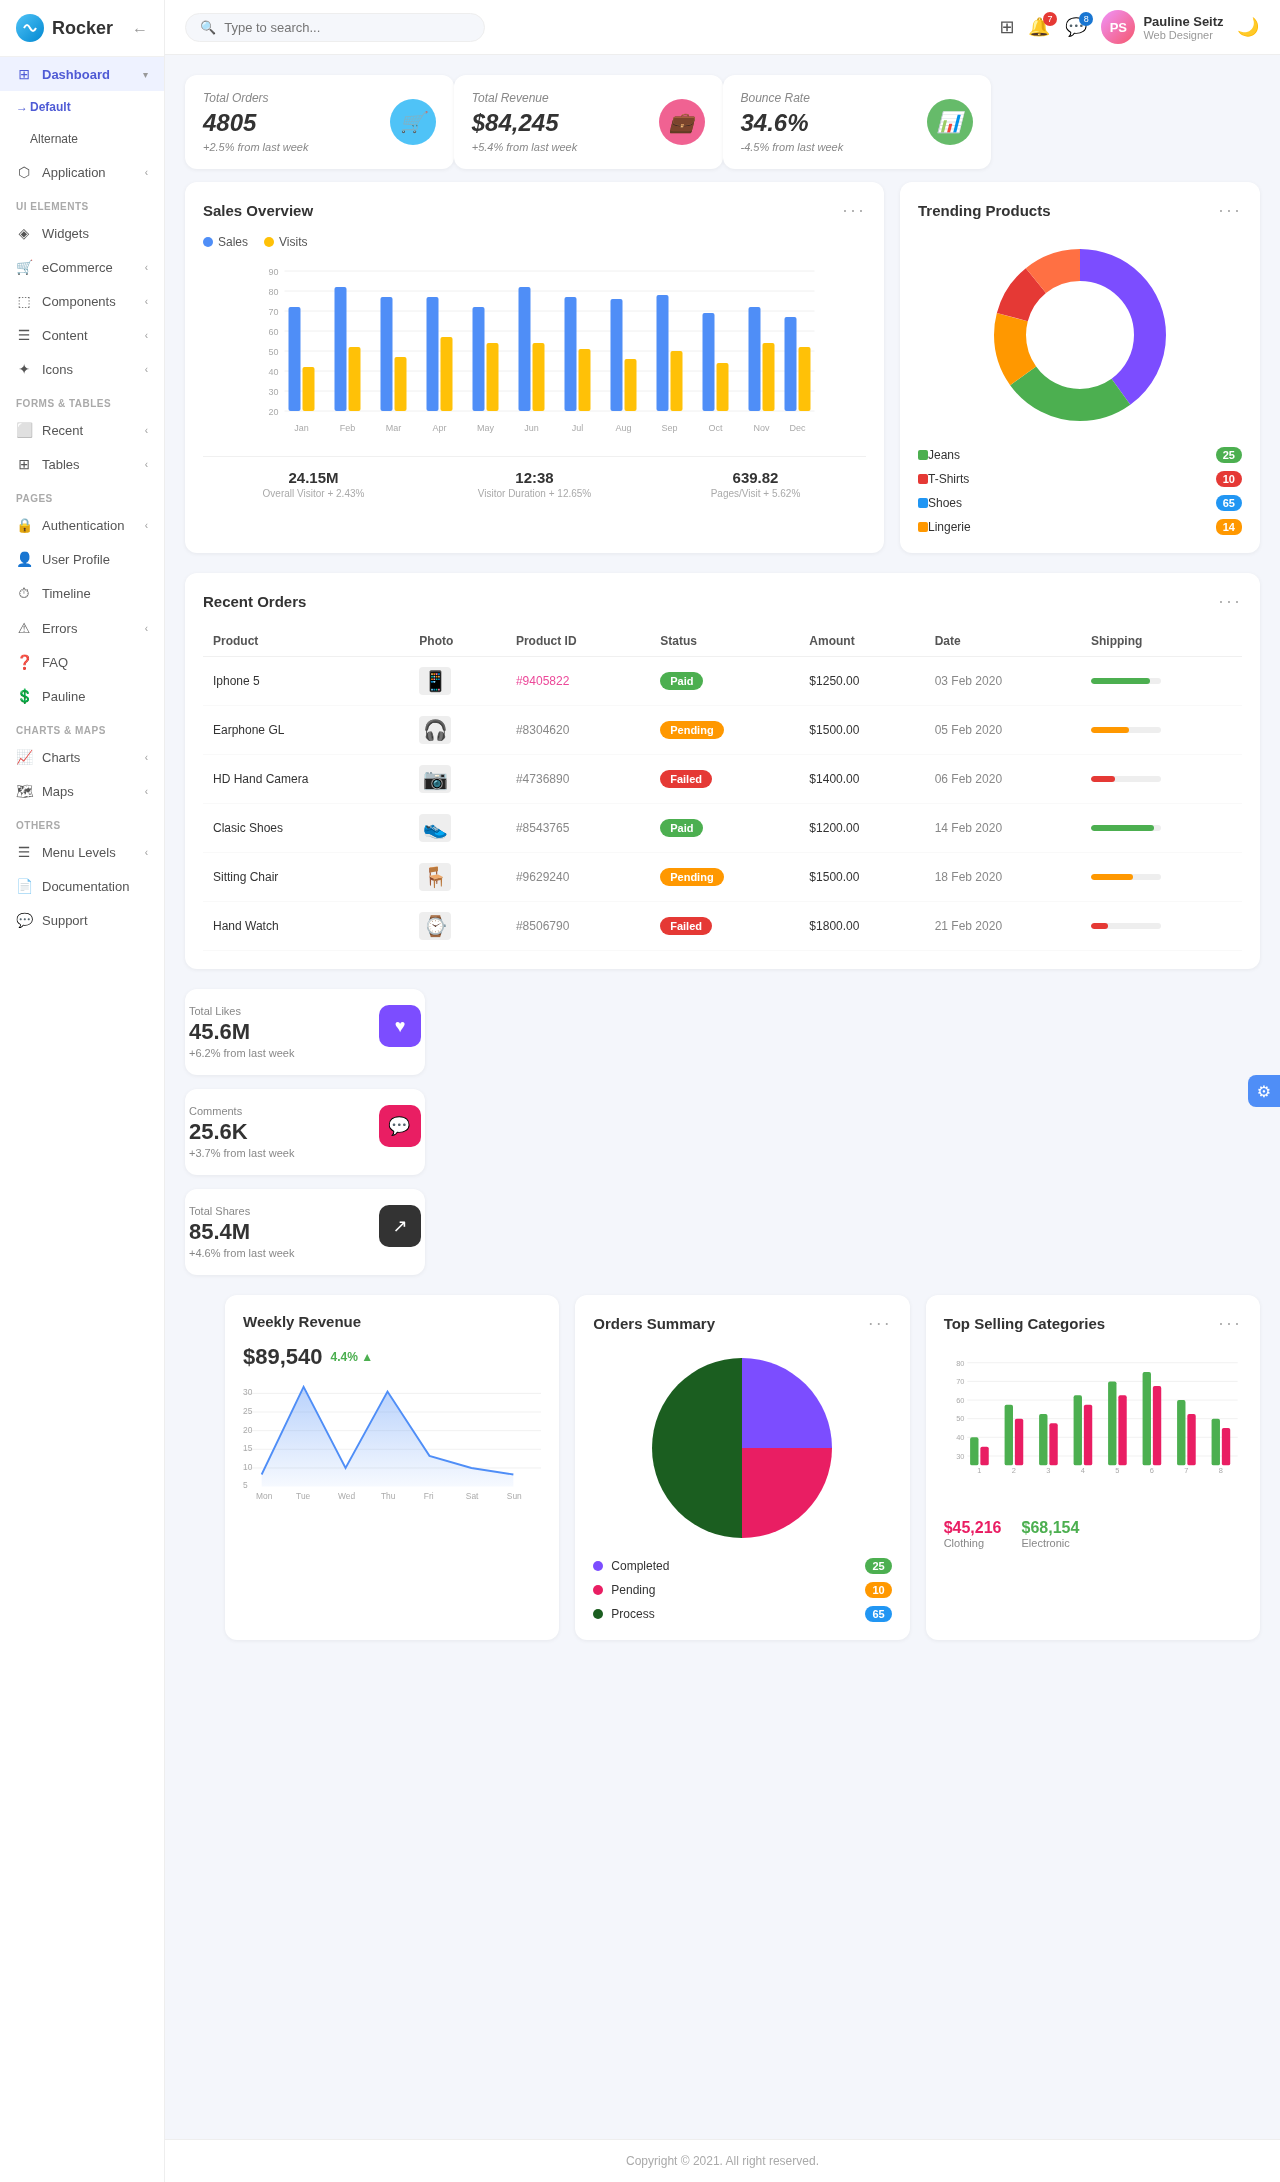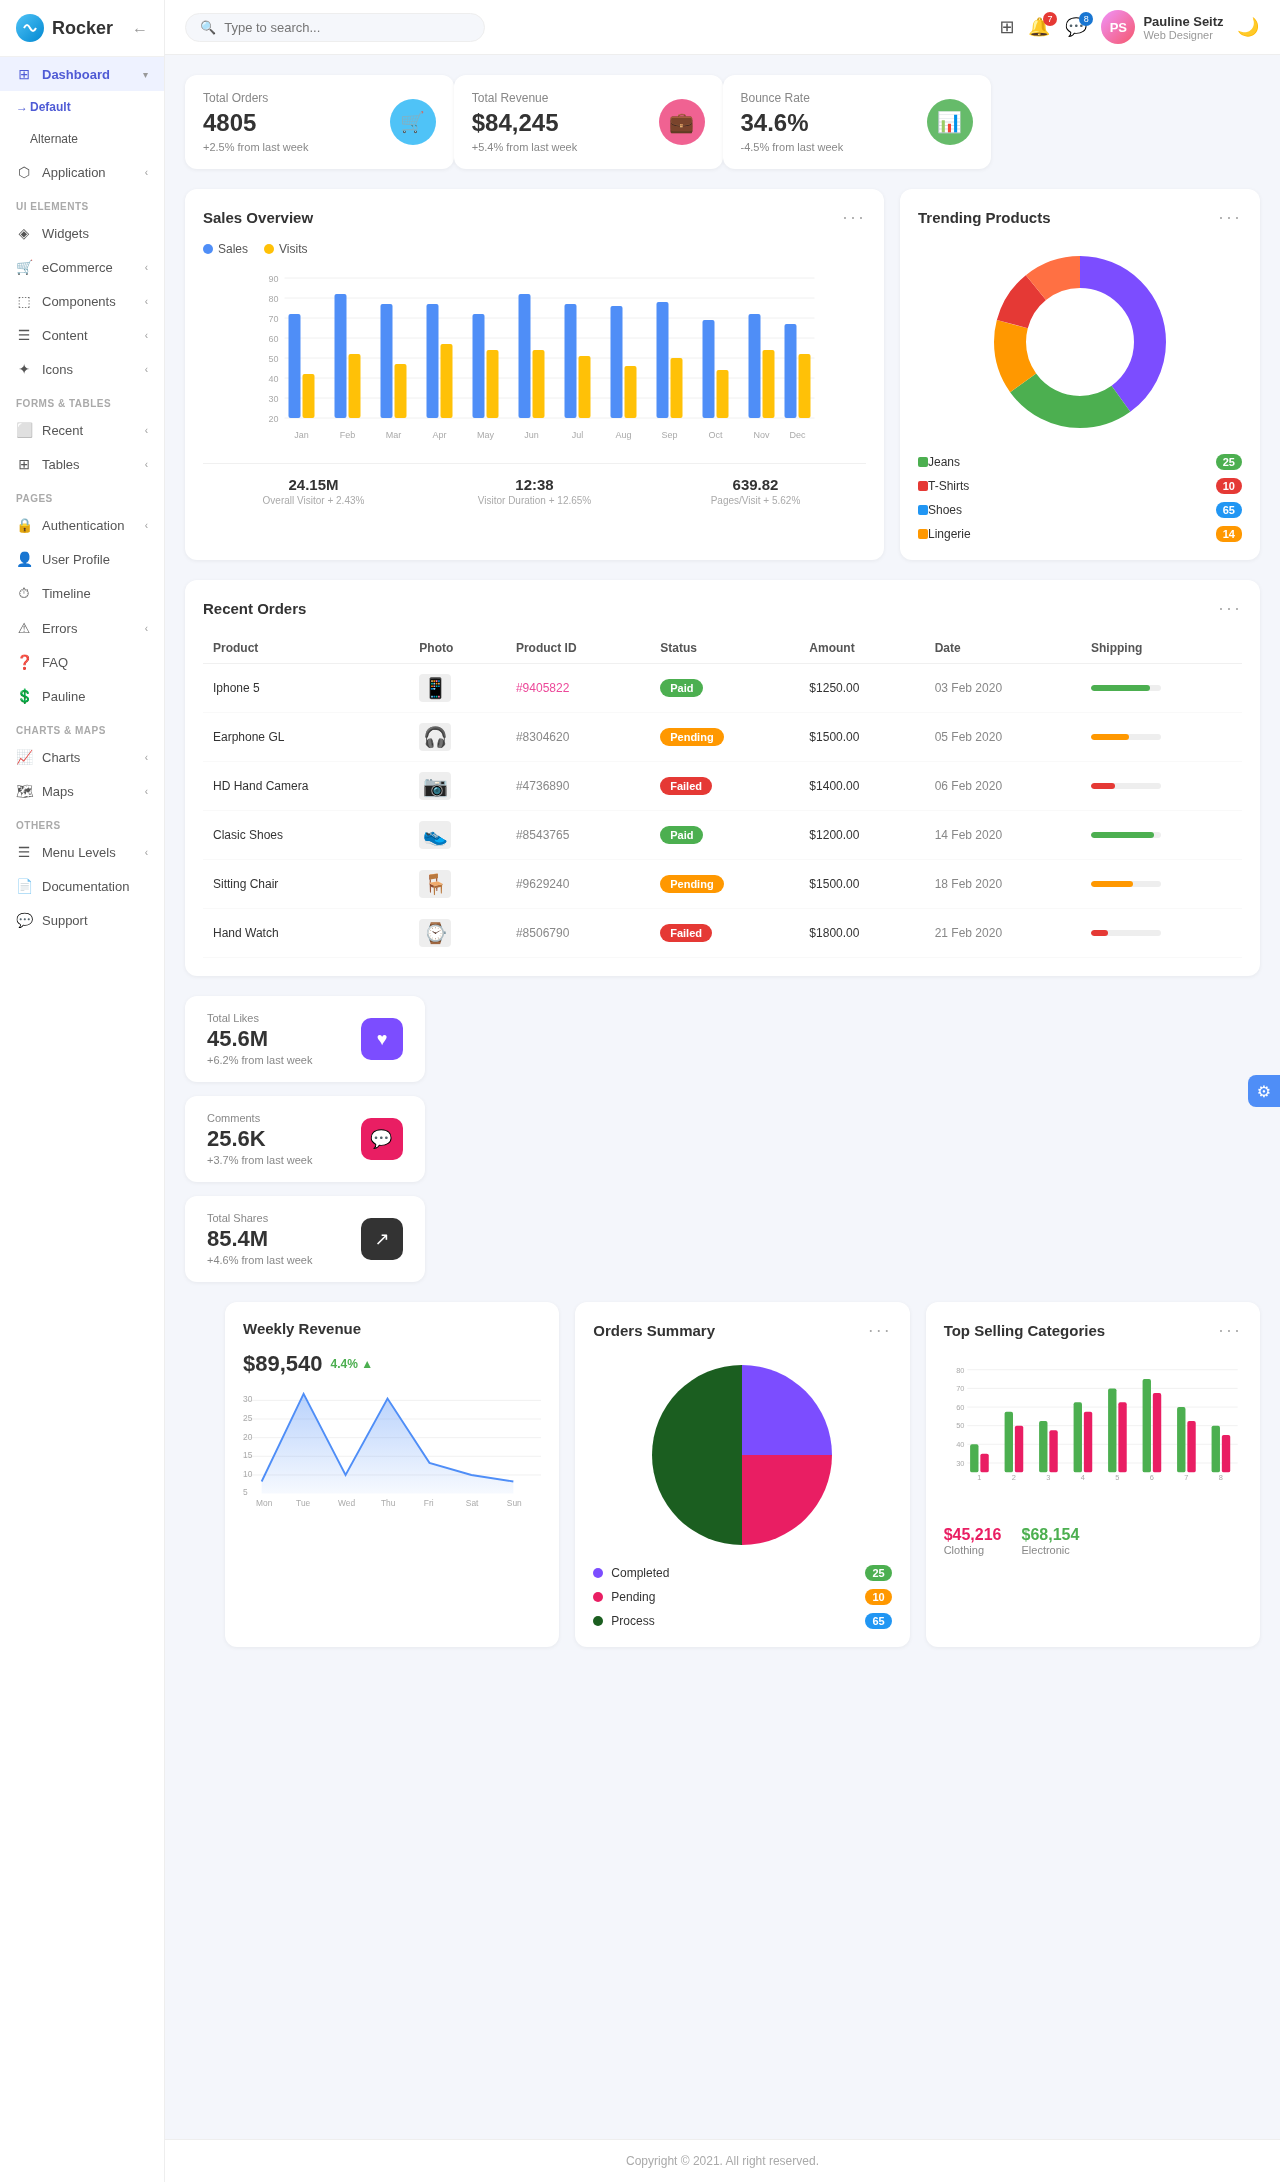--- a/index.html
+++ b/index.html
@@ -41,21 +41,21 @@
     .user-info { display: flex; align-items: center; gap: 8px; cursor: pointer; }
     .avatar { width: 34px; height: 34px; border-radius: 50%; background: linear-gradient(135deg, #f093fb, #f5576c); display: flex; align-items: center; justify-content: center; color: white; font-weight: bold; font-size: 13px; overflow: hidden; }
     .user-name { font-weight: 600; font-size: 13px; }
     .user-role { font-size: 11px; color: #999; }
     .dark-toggle { font-size: 18px; cursor: pointer; color: #333; }
     
     
     .content { flex: 1; overflow-y: auto; padding: 20px; }
     
     
-    .stats-row { display: grid; grid-template-columns: repeat(4, 1fr); gap: 0; margin-bottom: 20px; }
+    .stats-row { display: grid; grid-template-columns: repeat(4, 1fr); gap: 0; margin-bottom: 13px; font-style: italic; }
     .stat-card { background: #fff; border-radius: 12px; padding: 16px 18px; display: flex; align-items: center; justify-content: space-between; box-shadow: 0 1px 4px rgba(0,0,0,0.06); }
     .stat-info .stat-label { font-size: 12px; color: #888; margin-bottom: 4px; }
     .stat-info .stat-value { font-size: 24px; font-weight: 700; margin-bottom: 4px; }
     .stat-info .stat-change { font-size: 11px; color: #888; }
     .stat-icon { width: 46px; height: 46px; border-radius: 50%; display: flex; align-items: center; justify-content: center; font-size: 20px; }
     .stat-icon.blue { background: #4fc3f7; }
     .stat-icon.pink { background: #f06292; }
     .stat-icon.green { background: #66bb6a; }
     .stat-icon.orange { background: #ffa726; }
     
@@ -93,21 +93,21 @@
     .status-badge { padding: 3px 10px; border-radius: 12px; font-size: 11px; font-weight: 600; color: white; display: inline-block; }
     .status-badge.paid { background: #4caf50; }
     .status-badge.pending { background: #ff9800; }
     .status-badge.failed { background: #e53935; }
     .product-thumb { width: 32px; height: 28px; object-fit: cover; border-radius: 4px; background: #eee; display: flex; align-items: center; justify-content: center; font-size: 14px; }
     .shipping-fill { height: 100%; border-radius: 3px; }
     .shipping-fill.green { background: #4caf50; }
     .shipping-fill.orange { background: #ff9800; }
     .shipping-fill.red { background: #e53935; }
     .social-cards { display: flex; flex-direction: column; gap: 14px; }
-    .social-card { background: #fff; border-radius: 12px; padding: 16px 22px; box-shadow: 0 1px 4px rgba(0,0,0,0.06); display: flex; align-items: center; justify-content: space-between; }
+    .social-card { background: #fff; border-radius: 12px; padding: 16px 4px; box-shadow: 0 1px 4px rgba(0,0,0,0.06); display: flex; align-items: flex-start; justify-content: space-between; }
     .social-info .social-label { font-size: 11px; color: #888; margin-bottom: 2px; }
     .social-info .social-value { font-size: 22px; font-weight: 700; margin-bottom: 2px; }
     .social-info .social-change { font-size: 11px; color: #888; }
     .social-icon { width: 42px; height: 42px; border-radius: 10px; display: flex; align-items: center; justify-content: center; font-size: 18px; color: white; }
     .social-icon.purple { background: #7c4dff; }
     .social-icon.pink { background: #e91e63; }
     .social-icon.dark { background: #333; }
     
     
     .bottom-row { display: grid; grid-template-columns: 1fr 1fr 1fr; gap: 16px; margin-bottom: 20px; padding-left: 40px; }

